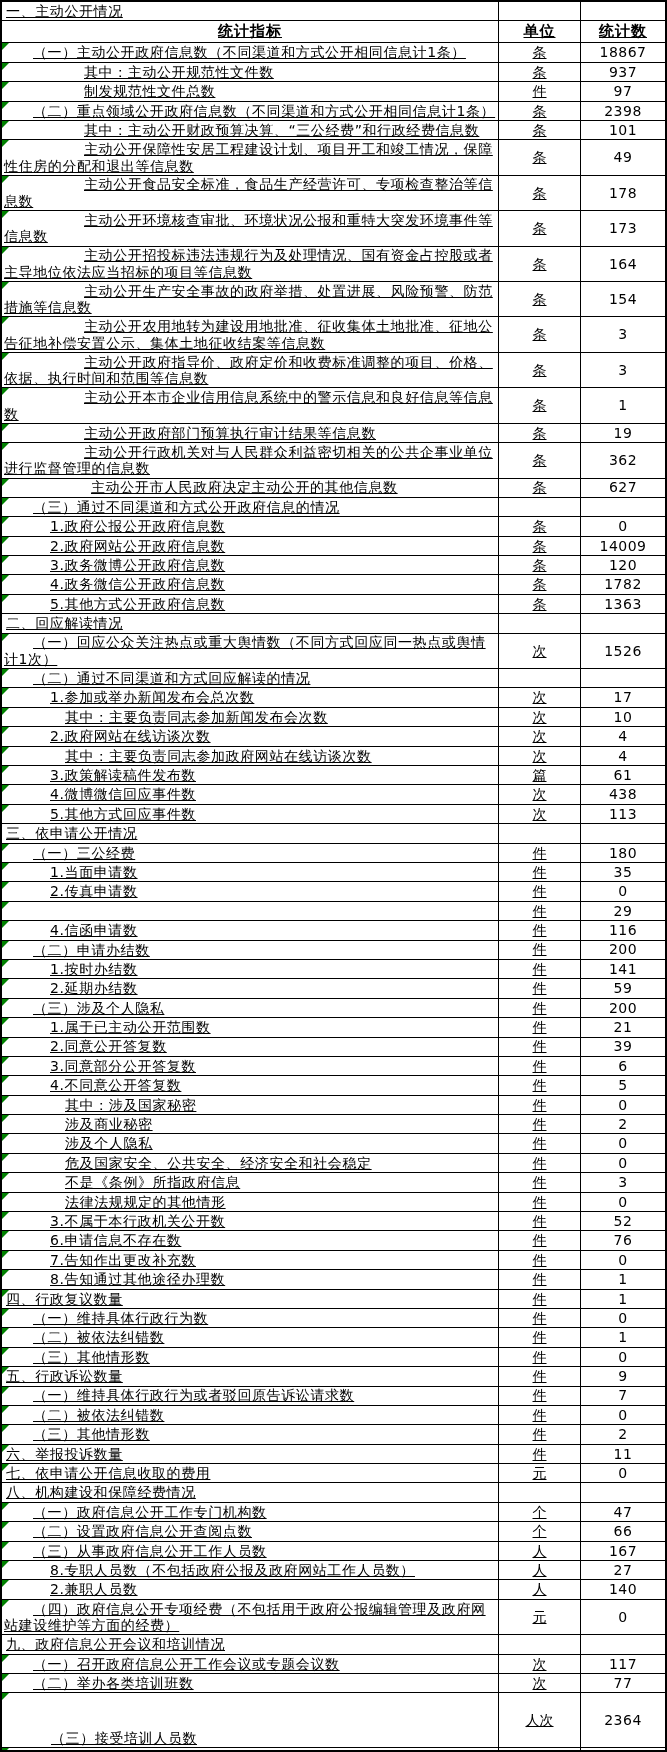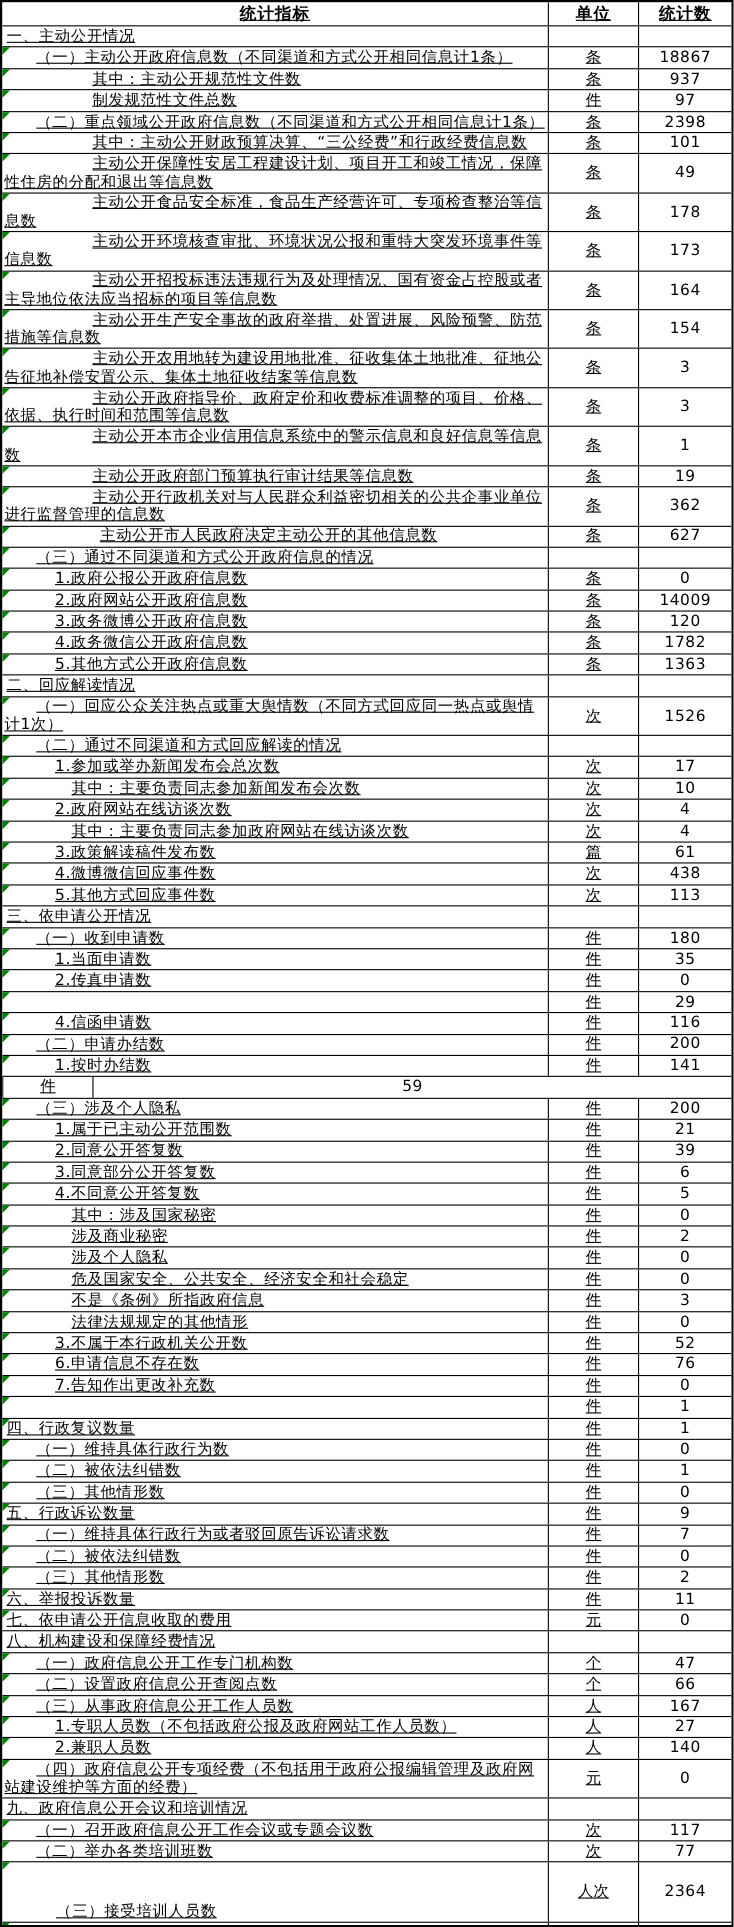--- a/index.html
+++ b/index.html
@@ -35,910 +35,915 @@
   .tri{
     position:absolute;top:0;left:0;width:0;height:0;
     border-top:7px solid #008000;border-right:7px solid transparent;
   }
   .filler{flex:1;}
 </style>
 </head>
 <body>
 
 <div class="table">
+  <div class="row data-row l0">
+    <div class="cell c1">
+
+      <span class="lbl">一、主动公开情况</span>
+    </div>
+    <div class="cell c2">
+      <span class="unit-txt"></span>
+    </div>
+    <div class="cell c3">
+      <span class="val-txt"></span>
+    </div>
+  </div>
+
   <div class="row header">
     <div class="cell c1">
       <span class="head-txt">统计指标</span>
     </div>
     <div class="cell c2">
       <span class="head-txt">单位</span>
     </div>
     <div class="cell c3">
       <span class="head-txt">统计数</span>
     </div>
   </div>
 
+  <div class="row data-row l1">
+    <div class="cell c1">
+      <span class="tri"></span>
+      <span class="lbl">（一）主动公开政府信息数（不同渠道和方式公开相同信息计1条）</span>
+    </div>
+    <div class="cell c2">
+      <span class="unit-txt">条</span>
+    </div>
+    <div class="cell c3">
+      <span class="val-txt">18867</span>
+    </div>
+  </div>
+
+  <div class="row data-row l4">
+    <div class="cell c1">
+      <span class="tri"></span>
+      <span class="lbl">其中：主动公开规范性文件数</span>
+    </div>
+    <div class="cell c2">
+      <span class="unit-txt">条</span>
+    </div>
+    <div class="cell c3">
+      <span class="val-txt">937</span>
+    </div>
+  </div>
+
+  <div class="row data-row l4">
+    <div class="cell c1">
+      <span class="tri"></span>
+      <span class="lbl">制发规范性文件总数</span>
+    </div>
+    <div class="cell c2">
+      <span class="unit-txt">件</span>
+    </div>
+    <div class="cell c3">
+      <span class="val-txt">97</span>
+    </div>
+  </div>
+
+  <div class="row data-row l1">
+    <div class="cell c1">
+      <span class="tri"></span>
+      <span class="lbl">（二）重点领域公开政府信息数（不同渠道和方式公开相同信息计1条）</span>
+    </div>
+    <div class="cell c2">
+      <span class="unit-txt">条</span>
+    </div>
+    <div class="cell c3">
+      <span class="val-txt">2398</span>
+    </div>
+  </div>
+
+  <div class="row data-row l4">
+    <div class="cell c1">
+      <span class="tri"></span>
+      <span class="lbl">其中：主动公开财政预算决算、“三公经费”和行政经费信息数</span>
+    </div>
+    <div class="cell c2">
+      <span class="unit-txt">条</span>
+    </div>
+    <div class="cell c3">
+      <span class="val-txt">101</span>
+    </div>
+  </div>
+
+  <div class="row data-row l4">
+    <div class="cell c1">
+      <span class="tri"></span>
+      <span class="lbl">主动公开保障性安居工程建设计划、项目开工和竣工情况，保障性住房的分配和退出等信息数</span>
+    </div>
+    <div class="cell c2">
+      <span class="unit-txt">条</span>
+    </div>
+    <div class="cell c3">
+      <span class="val-txt">49</span>
+    </div>
+  </div>
+
+  <div class="row data-row l4">
+    <div class="cell c1">
+      <span class="tri"></span>
+      <span class="lbl">主动公开食品安全标准，食品生产经营许可、专项检查整治等信息数</span>
+    </div>
+    <div class="cell c2">
+      <span class="unit-txt">条</span>
+    </div>
+    <div class="cell c3">
+      <span class="val-txt">178</span>
+    </div>
+  </div>
+
+  <div class="row data-row l4">
+    <div class="cell c1">
+      <span class="tri"></span>
+      <span class="lbl">主动公开环境核查审批、环境状况公报和重特大突发环境事件等信息数</span>
+    </div>
+    <div class="cell c2">
+      <span class="unit-txt">条</span>
+    </div>
+    <div class="cell c3">
+      <span class="val-txt">173</span>
+    </div>
+  </div>
+
+  <div class="row data-row l4">
+    <div class="cell c1">
+      <span class="tri"></span>
+      <span class="lbl">主动公开招投标违法违规行为及处理情况、国有资金占控股或者主导地位依法应当招标的项目等信息数</span>
+    </div>
+    <div class="cell c2">
+      <span class="unit-txt">条</span>
+    </div>
+    <div class="cell c3">
+      <span class="val-txt">164</span>
+    </div>
+  </div>
+
+  <div class="row data-row l4">
+    <div class="cell c1">
+      <span class="tri"></span>
+      <span class="lbl">主动公开生产安全事故的政府举措、处置进展、风险预警、防范措施等信息数</span>
+    </div>
+    <div class="cell c2">
+      <span class="unit-txt">条</span>
+    </div>
+    <div class="cell c3">
+      <span class="val-txt">154</span>
+    </div>
+  </div>
+
+  <div class="row data-row l4">
+    <div class="cell c1">
+      <span class="tri"></span>
+      <span class="lbl">主动公开农用地转为建设用地批准、征收集体土地批准、征地公告征地补偿安置公示、集体土地征收结案等信息数</span>
+    </div>
+    <div class="cell c2">
+      <span class="unit-txt">条</span>
+    </div>
+    <div class="cell c3">
+      <span class="val-txt">3</span>
+    </div>
+  </div>
+
+  <div class="row data-row l4">
+    <div class="cell c1">
+      <span class="tri"></span>
+      <span class="lbl">主动公开政府指导价、政府定价和收费标准调整的项目、价格、依据、执行时间和范围等信息数</span>
+    </div>
+    <div class="cell c2">
+      <span class="unit-txt">条</span>
+    </div>
+    <div class="cell c3">
+      <span class="val-txt">3</span>
+    </div>
+  </div>
+
+  <div class="row data-row l4">
+    <div class="cell c1">
+      <span class="tri"></span>
+      <span class="lbl">主动公开本市企业信用信息系统中的警示信息和良好信息等信息数</span>
+    </div>
+    <div class="cell c2">
+      <span class="unit-txt">条</span>
+    </div>
+    <div class="cell c3">
+      <span class="val-txt">1</span>
+    </div>
+  </div>
+
+  <div class="row data-row l4">
+    <div class="cell c1">
+      <span class="tri"></span>
+      <span class="lbl">主动公开政府部门预算执行审计结果等信息数</span>
+    </div>
+    <div class="cell c2">
+      <span class="unit-txt">条</span>
+    </div>
+    <div class="cell c3">
+      <span class="val-txt">19</span>
+    </div>
+  </div>
+
+  <div class="row data-row l4">
+    <div class="cell c1">
+      <span class="tri"></span>
+      <span class="lbl">主动公开行政机关对与人民群众利益密切相关的公共企事业单位进行监督管理的信息数</span>
+    </div>
+    <div class="cell c2">
+      <span class="unit-txt">条</span>
+    </div>
+    <div class="cell c3">
+      <span class="val-txt">362</span>
+    </div>
+  </div>
+
+  <div class="row data-row l4b">
+    <div class="cell c1">
+      <span class="tri"></span>
+      <span class="lbl">主动公开市人民政府决定主动公开的其他信息数</span>
+    </div>
+    <div class="cell c2">
+      <span class="unit-txt">条</span>
+    </div>
+    <div class="cell c3">
+      <span class="val-txt">627</span>
+    </div>
+  </div>
+
+  <div class="row data-row l1">
+    <div class="cell c1">
+      <span class="tri"></span>
+      <span class="lbl">（三）通过不同渠道和方式公开政府信息的情况</span>
+    </div>
+    <div class="cell c2">
+      <span class="unit-txt"></span>
+    </div>
+    <div class="cell c3">
+      <span class="val-txt"></span>
+    </div>
+  </div>
+
+  <div class="row data-row l2">
+    <div class="cell c1">
+      <span class="tri"></span>
+      <span class="lbl">1.政府公报公开政府信息数</span>
+    </div>
+    <div class="cell c2">
+      <span class="unit-txt">条</span>
+    </div>
+    <div class="cell c3">
+      <span class="val-txt">0</span>
+    </div>
+  </div>
+
+  <div class="row data-row l2">
+    <div class="cell c1">
+      <span class="tri"></span>
+      <span class="lbl">2.政府网站公开政府信息数</span>
+    </div>
+    <div class="cell c2">
+      <span class="unit-txt">条</span>
+    </div>
+    <div class="cell c3">
+      <span class="val-txt">14009</span>
+    </div>
+  </div>
+
+  <div class="row data-row l2">
+    <div class="cell c1">
+      <span class="tri"></span>
+      <span class="lbl">3.政务微博公开政府信息数</span>
+    </div>
+    <div class="cell c2">
+      <span class="unit-txt">条</span>
+    </div>
+    <div class="cell c3">
+      <span class="val-txt">120</span>
+    </div>
+  </div>
+
+  <div class="row data-row l2">
+    <div class="cell c1">
+      <span class="tri"></span>
+      <span class="lbl">4.政务微信公开政府信息数</span>
+    </div>
+    <div class="cell c2">
+      <span class="unit-txt">条</span>
+    </div>
+    <div class="cell c3">
+      <span class="val-txt">1782</span>
+    </div>
+  </div>
+
+  <div class="row data-row l2">
+    <div class="cell c1">
+      <span class="tri"></span>
+      <span class="lbl">5.其他方式公开政府信息数</span>
+    </div>
+    <div class="cell c2">
+      <span class="unit-txt">条</span>
+    </div>
+    <div class="cell c3">
+      <span class="val-txt">1363</span>
+    </div>
+  </div>
+
   <div class="row data-row l0">
     <div class="cell c1">
 
-      <span class="lbl">一、主动公开情况</span>
+      <span class="lbl">二、回应解读情况</span>
     </div>
     <div class="cell c2">
       <span class="unit-txt"></span>
     </div>
     <div class="cell c3">
       <span class="val-txt"></span>
     </div>
   </div>
 
   <div class="row data-row l1">
     <div class="cell c1">
       <span class="tri"></span>
-      <span class="lbl">（一）主动公开政府信息数（不同渠道和方式公开相同信息计1条）</span>
-    </div>
-    <div class="cell c2">
-      <span class="unit-txt">条</span>
-    </div>
-    <div class="cell c3">
-      <span class="val-txt">18867</span>
-    </div>
-  </div>
-
-  <div class="row data-row l4">
-    <div class="cell c1">
-      <span class="tri"></span>
-      <span class="lbl">其中：主动公开规范性文件数</span>
-    </div>
-    <div class="cell c2">
-      <span class="unit-txt">条</span>
-    </div>
-    <div class="cell c3">
-      <span class="val-txt">937</span>
-    </div>
-  </div>
-
-  <div class="row data-row l4">
-    <div class="cell c1">
-      <span class="tri"></span>
-      <span class="lbl">制发规范性文件总数</span>
-    </div>
-    <div class="cell c2">
-      <span class="unit-txt">件</span>
-    </div>
-    <div class="cell c3">
-      <span class="val-txt">97</span>
-    </div>
-  </div>
-
-  <div class="row data-row l1">
-    <div class="cell c1">
-      <span class="tri"></span>
-      <span class="lbl">（二）重点领域公开政府信息数（不同渠道和方式公开相同信息计1条）</span>
-    </div>
-    <div class="cell c2">
-      <span class="unit-txt">条</span>
-    </div>
-    <div class="cell c3">
-      <span class="val-txt">2398</span>
-    </div>
-  </div>
-
-  <div class="row data-row l4">
-    <div class="cell c1">
-      <span class="tri"></span>
-      <span class="lbl">其中：主动公开财政预算决算、“三公经费”和行政经费信息数</span>
-    </div>
-    <div class="cell c2">
-      <span class="unit-txt">条</span>
-    </div>
-    <div class="cell c3">
-      <span class="val-txt">101</span>
-    </div>
-  </div>
-
-  <div class="row data-row l4">
-    <div class="cell c1">
-      <span class="tri"></span>
-      <span class="lbl">主动公开保障性安居工程建设计划、项目开工和竣工情况，保障性住房的分配和退出等信息数</span>
-    </div>
-    <div class="cell c2">
-      <span class="unit-txt">条</span>
-    </div>
-    <div class="cell c3">
-      <span class="val-txt">49</span>
-    </div>
-  </div>
-
-  <div class="row data-row l4">
-    <div class="cell c1">
-      <span class="tri"></span>
-      <span class="lbl">主动公开食品安全标准，食品生产经营许可、专项检查整治等信息数</span>
-    </div>
-    <div class="cell c2">
-      <span class="unit-txt">条</span>
-    </div>
-    <div class="cell c3">
-      <span class="val-txt">178</span>
-    </div>
-  </div>
-
-  <div class="row data-row l4">
-    <div class="cell c1">
-      <span class="tri"></span>
-      <span class="lbl">主动公开环境核查审批、环境状况公报和重特大突发环境事件等信息数</span>
-    </div>
-    <div class="cell c2">
-      <span class="unit-txt">条</span>
-    </div>
-    <div class="cell c3">
-      <span class="val-txt">173</span>
-    </div>
-  </div>
-
-  <div class="row data-row l4">
-    <div class="cell c1">
-      <span class="tri"></span>
-      <span class="lbl">主动公开招投标违法违规行为及处理情况、国有资金占控股或者主导地位依法应当招标的项目等信息数</span>
-    </div>
-    <div class="cell c2">
-      <span class="unit-txt">条</span>
-    </div>
-    <div class="cell c3">
-      <span class="val-txt">164</span>
-    </div>
-  </div>
-
-  <div class="row data-row l4">
-    <div class="cell c1">
-      <span class="tri"></span>
-      <span class="lbl">主动公开生产安全事故的政府举措、处置进展、风险预警、防范措施等信息数</span>
-    </div>
-    <div class="cell c2">
-      <span class="unit-txt">条</span>
-    </div>
-    <div class="cell c3">
-      <span class="val-txt">154</span>
-    </div>
-  </div>
-
-  <div class="row data-row l4">
-    <div class="cell c1">
-      <span class="tri"></span>
-      <span class="lbl">主动公开农用地转为建设用地批准、征收集体土地批准、征地公告征地补偿安置公示、集体土地征收结案等信息数</span>
-    </div>
-    <div class="cell c2">
-      <span class="unit-txt">条</span>
+      <span class="lbl">（一）回应公众关注热点或重大舆情数（不同方式回应同一热点或舆情计1次）</span>
+    </div>
+    <div class="cell c2">
+      <span class="unit-txt">次</span>
+    </div>
+    <div class="cell c3">
+      <span class="val-txt">1526</span>
+    </div>
+  </div>
+
+  <div class="row data-row l1">
+    <div class="cell c1">
+      <span class="tri"></span>
+      <span class="lbl">（二）通过不同渠道和方式回应解读的情况</span>
+    </div>
+    <div class="cell c2">
+      <span class="unit-txt"></span>
+    </div>
+    <div class="cell c3">
+      <span class="val-txt"></span>
+    </div>
+  </div>
+
+  <div class="row data-row l2">
+    <div class="cell c1">
+      <span class="tri"></span>
+      <span class="lbl">1.参加或举办新闻发布会总次数</span>
+    </div>
+    <div class="cell c2">
+      <span class="unit-txt">次</span>
+    </div>
+    <div class="cell c3">
+      <span class="val-txt">17</span>
+    </div>
+  </div>
+
+  <div class="row data-row l3">
+    <div class="cell c1">
+      <span class="tri"></span>
+      <span class="lbl">其中：主要负责同志参加新闻发布会次数</span>
+    </div>
+    <div class="cell c2">
+      <span class="unit-txt">次</span>
+    </div>
+    <div class="cell c3">
+      <span class="val-txt">10</span>
+    </div>
+  </div>
+
+  <div class="row data-row l2">
+    <div class="cell c1">
+      <span class="tri"></span>
+      <span class="lbl">2.政府网站在线访谈次数</span>
+    </div>
+    <div class="cell c2">
+      <span class="unit-txt">次</span>
+    </div>
+    <div class="cell c3">
+      <span class="val-txt">4</span>
+    </div>
+  </div>
+
+  <div class="row data-row l3">
+    <div class="cell c1">
+      <span class="tri"></span>
+      <span class="lbl">其中：主要负责同志参加政府网站在线访谈次数</span>
+    </div>
+    <div class="cell c2">
+      <span class="unit-txt">次</span>
+    </div>
+    <div class="cell c3">
+      <span class="val-txt">4</span>
+    </div>
+  </div>
+
+  <div class="row data-row l2">
+    <div class="cell c1">
+      <span class="tri"></span>
+      <span class="lbl">3.政策解读稿件发布数</span>
+    </div>
+    <div class="cell c2">
+      <span class="unit-txt">篇</span>
+    </div>
+    <div class="cell c3">
+      <span class="val-txt">61</span>
+    </div>
+  </div>
+
+  <div class="row data-row l2">
+    <div class="cell c1">
+      <span class="tri"></span>
+      <span class="lbl">4.微博微信回应事件数</span>
+    </div>
+    <div class="cell c2">
+      <span class="unit-txt">次</span>
+    </div>
+    <div class="cell c3">
+      <span class="val-txt">438</span>
+    </div>
+  </div>
+
+  <div class="row data-row l2">
+    <div class="cell c1">
+      <span class="tri"></span>
+      <span class="lbl">5.其他方式回应事件数</span>
+    </div>
+    <div class="cell c2">
+      <span class="unit-txt">次</span>
+    </div>
+    <div class="cell c3">
+      <span class="val-txt">113</span>
+    </div>
+  </div>
+
+  <div class="row data-row l0">
+    <div class="cell c1">
+
+      <span class="lbl">三、依申请公开情况</span>
+    </div>
+    <div class="cell c2">
+      <span class="unit-txt"></span>
+    </div>
+    <div class="cell c3">
+      <span class="val-txt"></span>
+    </div>
+  </div>
+
+  <div class="row data-row l1">
+    <div class="cell c1">
+      <span class="tri"></span>
+      <span class="lbl">（一）三公经费</span>
+    </div>
+    <div class="cell c2">
+      <span class="unit-txt">件</span>
+    </div>
+    <div class="cell c3">
+      <span class="val-txt">180</span>
+    </div>
+  </div>
+
+  <div class="row data-row l2">
+    <div class="cell c1">
+      <span class="tri"></span>
+      <span class="lbl">1.当面申请数</span>
+    </div>
+    <div class="cell c2">
+      <span class="unit-txt">件</span>
+    </div>
+    <div class="cell c3">
+      <span class="val-txt">35</span>
+    </div>
+  </div>
+
+  <div class="row data-row l2">
+    <div class="cell c1">
+      <span class="tri"></span>
+      <span class="lbl">2.传真申请数</span>
+    </div>
+    <div class="cell c2">
+      <span class="unit-txt">件</span>
+    </div>
+    <div class="cell c3">
+      <span class="val-txt">0</span>
+    </div>
+  </div>
+
+  <div class="row data-row l2">
+    <div class="cell c1">
+      <span class="tri"></span>
+    </div>
+    <div class="cell c2">
+      <span class="unit-txt">件</span>
+    </div>
+    <div class="cell c3">
+      <span class="val-txt">29</span>
+    </div>
+  </div>
+
+  <div class="row data-row l2">
+    <div class="cell c1">
+      <span class="tri"></span>
+      <span class="lbl">4.信函申请数</span>
+    </div>
+    <div class="cell c2">
+      <span class="unit-txt">件</span>
+    </div>
+    <div class="cell c3">
+      <span class="val-txt">116</span>
+    </div>
+  </div>
+
+  <div class="row data-row l1">
+    <div class="cell c1">
+      <span class="tri"></span>
+      <span class="lbl">（二）申请办结数</span>
+    </div>
+    <div class="cell c2">
+      <span class="unit-txt">件</span>
+    </div>
+    <div class="cell c3">
+      <span class="val-txt">200</span>
+    </div>
+  </div>
+
+  <div class="row data-row l2">
+    <div class="cell c1">
+      <span class="tri"></span>
+      <span class="lbl">1.按时办结数</span>
+    </div>
+    <div class="cell c2">
+      <span class="unit-txt">件</span>
+    </div>
+    <div class="cell c3">
+      <span class="val-txt">141</span>
+    </div>
+  </div>
+
+  <div class="row data-row l2">
+    <div class="cell c1">
+      <span class="tri"></span>
+      <span class="lbl">2.延期办结数</span>
+    </div>
+    <div class="cell c2">
+      <span class="unit-txt">件</span>
+    </div>
+    <div class="cell c3">
+      <span class="val-txt">59</span>
+    </div>
+  </div>
+
+  <div class="row data-row l1">
+    <div class="cell c1">
+      <span class="tri"></span>
+      <span class="lbl">（三）涉及个人隐私</span>
+    </div>
+    <div class="cell c2">
+      <span class="unit-txt">件</span>
+    </div>
+    <div class="cell c3">
+      <span class="val-txt">200</span>
+    </div>
+  </div>
+
+  <div class="row data-row l2">
+    <div class="cell c1">
+      <span class="tri"></span>
+      <span class="lbl">1.属于已主动公开范围数</span>
+    </div>
+    <div class="cell c2">
+      <span class="unit-txt">件</span>
+    </div>
+    <div class="cell c3">
+      <span class="val-txt">21</span>
+    </div>
+  </div>
+
+  <div class="row data-row l2">
+    <div class="cell c1">
+      <span class="tri"></span>
+      <span class="lbl">2.同意公开答复数</span>
+    </div>
+    <div class="cell c2">
+      <span class="unit-txt">件</span>
+    </div>
+    <div class="cell c3">
+      <span class="val-txt">39</span>
+    </div>
+  </div>
+
+  <div class="row data-row l2">
+    <div class="cell c1">
+      <span class="tri"></span>
+      <span class="lbl">3.同意部分公开答复数</span>
+    </div>
+    <div class="cell c2">
+      <span class="unit-txt">件</span>
+    </div>
+    <div class="cell c3">
+      <span class="val-txt">6</span>
+    </div>
+  </div>
+
+  <div class="row data-row l2">
+    <div class="cell c1">
+      <span class="tri"></span>
+      <span class="lbl">4.不同意公开答复数</span>
+    </div>
+    <div class="cell c2">
+      <span class="unit-txt">件</span>
+    </div>
+    <div class="cell c3">
+      <span class="val-txt">5</span>
+    </div>
+  </div>
+
+  <div class="row data-row l3">
+    <div class="cell c1">
+      <span class="tri"></span>
+      <span class="lbl">其中：涉及国家秘密</span>
+    </div>
+    <div class="cell c2">
+      <span class="unit-txt">件</span>
+    </div>
+    <div class="cell c3">
+      <span class="val-txt">0</span>
+    </div>
+  </div>
+
+  <div class="row data-row l3">
+    <div class="cell c1">
+      <span class="tri"></span>
+      <span class="lbl">涉及商业秘密</span>
+    </div>
+    <div class="cell c2">
+      <span class="unit-txt">件</span>
+    </div>
+    <div class="cell c3">
+      <span class="val-txt">2</span>
+    </div>
+  </div>
+
+  <div class="row data-row l3">
+    <div class="cell c1">
+      <span class="tri"></span>
+      <span class="lbl">涉及个人隐私</span>
+    </div>
+    <div class="cell c2">
+      <span class="unit-txt">件</span>
+    </div>
+    <div class="cell c3">
+      <span class="val-txt">0</span>
+    </div>
+  </div>
+
+  <div class="row data-row l3">
+    <div class="cell c1">
+      <span class="tri"></span>
+      <span class="lbl">危及国家安全、公共安全、经济安全和社会稳定</span>
+    </div>
+    <div class="cell c2">
+      <span class="unit-txt">件</span>
+    </div>
+    <div class="cell c3">
+      <span class="val-txt">0</span>
+    </div>
+  </div>
+
+  <div class="row data-row l3">
+    <div class="cell c1">
+      <span class="tri"></span>
+      <span class="lbl">不是《条例》所指政府信息</span>
+    </div>
+    <div class="cell c2">
+      <span class="unit-txt">件</span>
     </div>
     <div class="cell c3">
       <span class="val-txt">3</span>
     </div>
   </div>
 
-  <div class="row data-row l4">
-    <div class="cell c1">
-      <span class="tri"></span>
-      <span class="lbl">主动公开政府指导价、政府定价和收费标准调整的项目、价格、依据、执行时间和范围等信息数</span>
-    </div>
-    <div class="cell c2">
-      <span class="unit-txt">条</span>
-    </div>
-    <div class="cell c3">
-      <span class="val-txt">3</span>
-    </div>
-  </div>
-
-  <div class="row data-row l4">
-    <div class="cell c1">
-      <span class="tri"></span>
-      <span class="lbl">主动公开本市企业信用信息系统中的警示信息和良好信息等信息数</span>
-    </div>
-    <div class="cell c2">
-      <span class="unit-txt">条</span>
+  <div class="row data-row l3">
+    <div class="cell c1">
+      <span class="tri"></span>
+      <span class="lbl">法律法规规定的其他情形</span>
+    </div>
+    <div class="cell c2">
+      <span class="unit-txt">件</span>
+    </div>
+    <div class="cell c3">
+      <span class="val-txt">0</span>
+    </div>
+  </div>
+
+  <div class="row data-row l2">
+    <div class="cell c1">
+      <span class="tri"></span>
+      <span class="lbl">3.不属于本行政机关公开数</span>
+    </div>
+    <div class="cell c2">
+      <span class="unit-txt">件</span>
+    </div>
+    <div class="cell c3">
+      <span class="val-txt">52</span>
+    </div>
+  </div>
+
+  <div class="row data-row l2">
+    <div class="cell c1">
+      <span class="tri"></span>
+      <span class="lbl">6.申请信息不存在数</span>
+    </div>
+    <div class="cell c2">
+      <span class="unit-txt">件</span>
+    </div>
+    <div class="cell c3">
+      <span class="val-txt">76</span>
+    </div>
+  </div>
+
+  <div class="row data-row l2">
+    <div class="cell c1">
+      <span class="tri"></span>
+      <span class="lbl">7.告知作出更改补充数</span>
+    </div>
+    <div class="cell c2">
+      <span class="unit-txt">件</span>
+    </div>
+    <div class="cell c3">
+      <span class="val-txt">0</span>
+    </div>
+  </div>
+
+  <div class="row data-row l2">
+    <div class="cell c1">
+      <span class="tri"></span>
+      <span class="lbl">8.告知通过其他途径办理数</span>
+    </div>
+    <div class="cell c2">
+      <span class="unit-txt">件</span>
     </div>
     <div class="cell c3">
       <span class="val-txt">1</span>
     </div>
   </div>
 
-  <div class="row data-row l4">
-    <div class="cell c1">
-      <span class="tri"></span>
-      <span class="lbl">主动公开政府部门预算执行审计结果等信息数</span>
-    </div>
-    <div class="cell c2">
-      <span class="unit-txt">条</span>
-    </div>
-    <div class="cell c3">
-      <span class="val-txt">19</span>
-    </div>
-  </div>
-
-  <div class="row data-row l4">
-    <div class="cell c1">
-      <span class="tri"></span>
-      <span class="lbl">主动公开行政机关对与人民群众利益密切相关的公共企事业单位进行监督管理的信息数</span>
-    </div>
-    <div class="cell c2">
-      <span class="unit-txt">条</span>
-    </div>
-    <div class="cell c3">
-      <span class="val-txt">362</span>
-    </div>
-  </div>
-
-  <div class="row data-row l4b">
-    <div class="cell c1">
-      <span class="tri"></span>
-      <span class="lbl">主动公开市人民政府决定主动公开的其他信息数</span>
-    </div>
-    <div class="cell c2">
-      <span class="unit-txt">条</span>
-    </div>
-    <div class="cell c3">
-      <span class="val-txt">627</span>
-    </div>
-  </div>
-
-  <div class="row data-row l1">
-    <div class="cell c1">
-      <span class="tri"></span>
-      <span class="lbl">（三）通过不同渠道和方式公开政府信息的情况</span>
+  <div class="row data-row l0">
+    <div class="cell c1">
+      <span class="tri"></span>
+      <span class="lbl">四、行政复议数量</span>
+    </div>
+    <div class="cell c2">
+      <span class="unit-txt">件</span>
+    </div>
+    <div class="cell c3">
+      <span class="val-txt">1</span>
+    </div>
+  </div>
+
+  <div class="row data-row l1">
+    <div class="cell c1">
+      <span class="tri"></span>
+      <span class="lbl">（一）维持具体行政行为数</span>
+    </div>
+    <div class="cell c2">
+      <span class="unit-txt">件</span>
+    </div>
+    <div class="cell c3">
+      <span class="val-txt">0</span>
+    </div>
+  </div>
+
+  <div class="row data-row l1">
+    <div class="cell c1">
+      <span class="tri"></span>
+      <span class="lbl">（二）被依法纠错数</span>
+    </div>
+    <div class="cell c2">
+      <span class="unit-txt">件</span>
+    </div>
+    <div class="cell c3">
+      <span class="val-txt">1</span>
+    </div>
+  </div>
+
+  <div class="row data-row l1">
+    <div class="cell c1">
+      <span class="tri"></span>
+      <span class="lbl">（三）其他情形数</span>
+    </div>
+    <div class="cell c2">
+      <span class="unit-txt">件</span>
+    </div>
+    <div class="cell c3">
+      <span class="val-txt">0</span>
+    </div>
+  </div>
+
+  <div class="row data-row l0">
+    <div class="cell c1">
+      <span class="tri"></span>
+      <span class="lbl">五、行政诉讼数量</span>
+    </div>
+    <div class="cell c2">
+      <span class="unit-txt">件</span>
+    </div>
+    <div class="cell c3">
+      <span class="val-txt">9</span>
+    </div>
+  </div>
+
+  <div class="row data-row l1">
+    <div class="cell c1">
+      <span class="tri"></span>
+      <span class="lbl">（一）维持具体行政行为或者驳回原告诉讼请求数</span>
+    </div>
+    <div class="cell c2">
+      <span class="unit-txt">件</span>
+    </div>
+    <div class="cell c3">
+      <span class="val-txt">7</span>
+    </div>
+  </div>
+
+  <div class="row data-row l1">
+    <div class="cell c1">
+      <span class="tri"></span>
+      <span class="lbl">（二）被依法纠错数</span>
+    </div>
+    <div class="cell c2">
+      <span class="unit-txt">件</span>
+    </div>
+    <div class="cell c3">
+      <span class="val-txt">0</span>
+    </div>
+  </div>
+
+  <div class="row data-row l1">
+    <div class="cell c1">
+      <span class="tri"></span>
+      <span class="lbl">（三）其他情形数</span>
+    </div>
+    <div class="cell c2">
+      <span class="unit-txt">件</span>
+    </div>
+    <div class="cell c3">
+      <span class="val-txt">2</span>
+    </div>
+  </div>
+
+  <div class="row data-row l0">
+    <div class="cell c1">
+      <span class="tri"></span>
+      <span class="lbl">六、举报投诉数量</span>
+    </div>
+    <div class="cell c2">
+      <span class="unit-txt">件</span>
+    </div>
+    <div class="cell c3">
+      <span class="val-txt">11</span>
+    </div>
+  </div>
+
+  <div class="row data-row l0">
+    <div class="cell c1">
+      <span class="tri"></span>
+      <span class="lbl">七、依申请公开信息收取的费用</span>
+    </div>
+    <div class="cell c2">
+      <span class="unit-txt">元</span>
+    </div>
+    <div class="cell c3">
+      <span class="val-txt">0</span>
+    </div>
+  </div>
+
+  <div class="row data-row l0">
+    <div class="cell c1">
+
+      <span class="lbl">八、机构建设和保障经费情况</span>
     </div>
     <div class="cell c2">
       <span class="unit-txt"></span>
     </div>
     <div class="cell c3">
       <span class="val-txt"></span>
     </div>
   </div>
 
-  <div class="row data-row l2">
-    <div class="cell c1">
-      <span class="tri"></span>
-      <span class="lbl">1.政府公报公开政府信息数</span>
-    </div>
-    <div class="cell c2">
-      <span class="unit-txt">条</span>
-    </div>
-    <div class="cell c3">
-      <span class="val-txt">0</span>
-    </div>
-  </div>
-
-  <div class="row data-row l2">
-    <div class="cell c1">
-      <span class="tri"></span>
-      <span class="lbl">2.政府网站公开政府信息数</span>
-    </div>
-    <div class="cell c2">
-      <span class="unit-txt">条</span>
-    </div>
-    <div class="cell c3">
-      <span class="val-txt">14009</span>
-    </div>
-  </div>
-
-  <div class="row data-row l2">
-    <div class="cell c1">
-      <span class="tri"></span>
-      <span class="lbl">3.政务微博公开政府信息数</span>
-    </div>
-    <div class="cell c2">
-      <span class="unit-txt">条</span>
-    </div>
-    <div class="cell c3">
-      <span class="val-txt">120</span>
-    </div>
-  </div>
-
-  <div class="row data-row l2">
-    <div class="cell c1">
-      <span class="tri"></span>
-      <span class="lbl">4.政务微信公开政府信息数</span>
-    </div>
-    <div class="cell c2">
-      <span class="unit-txt">条</span>
-    </div>
-    <div class="cell c3">
-      <span class="val-txt">1782</span>
-    </div>
-  </div>
-
-  <div class="row data-row l2">
-    <div class="cell c1">
-      <span class="tri"></span>
-      <span class="lbl">5.其他方式公开政府信息数</span>
-    </div>
-    <div class="cell c2">
-      <span class="unit-txt">条</span>
-    </div>
-    <div class="cell c3">
-      <span class="val-txt">1363</span>
-    </div>
-  </div>
-
-  <div class="row data-row l0">
-    <div class="cell c1">
-
-      <span class="lbl">二、回应解读情况</span>
-    </div>
-    <div class="cell c2">
-      <span class="unit-txt"></span>
-    </div>
-    <div class="cell c3">
-      <span class="val-txt"></span>
-    </div>
-  </div>
-
-  <div class="row data-row l1">
-    <div class="cell c1">
-      <span class="tri"></span>
-      <span class="lbl">（一）回应公众关注热点或重大舆情数（不同方式回应同一热点或舆情计1次）</span>
-    </div>
-    <div class="cell c2">
-      <span class="unit-txt">次</span>
-    </div>
-    <div class="cell c3">
-      <span class="val-txt">1526</span>
-    </div>
-  </div>
-
-  <div class="row data-row l1">
-    <div class="cell c1">
-      <span class="tri"></span>
-      <span class="lbl">（二）通过不同渠道和方式回应解读的情况</span>
-    </div>
-    <div class="cell c2">
-      <span class="unit-txt"></span>
-    </div>
-    <div class="cell c3">
-      <span class="val-txt"></span>
-    </div>
-  </div>
-
-  <div class="row data-row l2">
-    <div class="cell c1">
-      <span class="tri"></span>
-      <span class="lbl">1.参加或举办新闻发布会总次数</span>
-    </div>
-    <div class="cell c2">
-      <span class="unit-txt">次</span>
-    </div>
-    <div class="cell c3">
-      <span class="val-txt">17</span>
-    </div>
-  </div>
-
-  <div class="row data-row l3">
-    <div class="cell c1">
-      <span class="tri"></span>
-      <span class="lbl">其中：主要负责同志参加新闻发布会次数</span>
-    </div>
-    <div class="cell c2">
-      <span class="unit-txt">次</span>
-    </div>
-    <div class="cell c3">
-      <span class="val-txt">10</span>
-    </div>
-  </div>
-
-  <div class="row data-row l2">
-    <div class="cell c1">
-      <span class="tri"></span>
-      <span class="lbl">2.政府网站在线访谈次数</span>
-    </div>
-    <div class="cell c2">
-      <span class="unit-txt">次</span>
-    </div>
-    <div class="cell c3">
-      <span class="val-txt">4</span>
-    </div>
-  </div>
-
-  <div class="row data-row l3">
-    <div class="cell c1">
-      <span class="tri"></span>
-      <span class="lbl">其中：主要负责同志参加政府网站在线访谈次数</span>
-    </div>
-    <div class="cell c2">
-      <span class="unit-txt">次</span>
-    </div>
-    <div class="cell c3">
-      <span class="val-txt">4</span>
-    </div>
-  </div>
-
-  <div class="row data-row l2">
-    <div class="cell c1">
-      <span class="tri"></span>
-      <span class="lbl">3.政策解读稿件发布数</span>
-    </div>
-    <div class="cell c2">
-      <span class="unit-txt">篇</span>
-    </div>
-    <div class="cell c3">
-      <span class="val-txt">61</span>
-    </div>
-  </div>
-
-  <div class="row data-row l2">
-    <div class="cell c1">
-      <span class="tri"></span>
-      <span class="lbl">4.微博微信回应事件数</span>
-    </div>
-    <div class="cell c2">
-      <span class="unit-txt">次</span>
-    </div>
-    <div class="cell c3">
-      <span class="val-txt">438</span>
-    </div>
-  </div>
-
-  <div class="row data-row l2">
-    <div class="cell c1">
-      <span class="tri"></span>
-      <span class="lbl">5.其他方式回应事件数</span>
-    </div>
-    <div class="cell c2">
-      <span class="unit-txt">次</span>
-    </div>
-    <div class="cell c3">
-      <span class="val-txt">113</span>
-    </div>
-  </div>
-
-  <div class="row data-row l0">
-    <div class="cell c1">
-
-      <span class="lbl">三、依申请公开情况</span>
-    </div>
-    <div class="cell c2">
-      <span class="unit-txt"></span>
-    </div>
-    <div class="cell c3">
-      <span class="val-txt"></span>
-    </div>
-  </div>
-
-  <div class="row data-row l1">
-    <div class="cell c1">
-      <span class="tri"></span>
-      <span class="lbl">（一）收到申请数</span>
-    </div>
-    <div class="cell c2">
-      <span class="unit-txt">件</span>
-    </div>
-    <div class="cell c3">
-      <span class="val-txt">180</span>
-    </div>
-  </div>
-
-  <div class="row data-row l2">
-    <div class="cell c1">
-      <span class="tri"></span>
-      <span class="lbl">1.当面申请数</span>
-    </div>
-    <div class="cell c2">
-      <span class="unit-txt">件</span>
-    </div>
-    <div class="cell c3">
-      <span class="val-txt">35</span>
-    </div>
-  </div>
-
-  <div class="row data-row l2">
-    <div class="cell c1">
-      <span class="tri"></span>
-      <span class="lbl">2.传真申请数</span>
-    </div>
-    <div class="cell c2">
-      <span class="unit-txt">件</span>
-    </div>
-    <div class="cell c3">
-      <span class="val-txt">0</span>
-    </div>
-  </div>
-
-  <div class="row data-row l2">
-    <div class="cell c1">
-      <span class="tri"></span>
-    </div>
-    <div class="cell c2">
-      <span class="unit-txt">件</span>
-    </div>
-    <div class="cell c3">
-      <span class="val-txt">29</span>
-    </div>
-  </div>
-
-  <div class="row data-row l2">
-    <div class="cell c1">
-      <span class="tri"></span>
-      <span class="lbl">4.信函申请数</span>
-    </div>
-    <div class="cell c2">
-      <span class="unit-txt">件</span>
-    </div>
-    <div class="cell c3">
-      <span class="val-txt">116</span>
-    </div>
-  </div>
-
-  <div class="row data-row l1">
-    <div class="cell c1">
-      <span class="tri"></span>
-      <span class="lbl">（二）申请办结数</span>
-    </div>
-    <div class="cell c2">
-      <span class="unit-txt">件</span>
-    </div>
-    <div class="cell c3">
-      <span class="val-txt">200</span>
-    </div>
-  </div>
-
-  <div class="row data-row l2">
-    <div class="cell c1">
-      <span class="tri"></span>
-      <span class="lbl">1.按时办结数</span>
-    </div>
-    <div class="cell c2">
-      <span class="unit-txt">件</span>
-    </div>
-    <div class="cell c3">
-      <span class="val-txt">141</span>
-    </div>
-  </div>
-
-  <div class="row data-row l2">
-    <div class="cell c2">
-      <span class="unit-txt">件</span>
-    </div>
-    <div class="cell c3">
-      <span class="val-txt">59</span>
-    </div>
-  </div>
-
-  <div class="row data-row l1">
-    <div class="cell c1">
-      <span class="tri"></span>
-      <span class="lbl">（三）涉及个人隐私</span>
-    </div>
-    <div class="cell c2">
-      <span class="unit-txt">件</span>
-    </div>
-    <div class="cell c3">
-      <span class="val-txt">200</span>
-    </div>
-  </div>
-
-  <div class="row data-row l2">
-    <div class="cell c1">
-      <span class="tri"></span>
-      <span class="lbl">1.属于已主动公开范围数</span>
-    </div>
-    <div class="cell c2">
-      <span class="unit-txt">件</span>
-    </div>
-    <div class="cell c3">
-      <span class="val-txt">21</span>
-    </div>
-  </div>
-
-  <div class="row data-row l2">
-    <div class="cell c1">
-      <span class="tri"></span>
-      <span class="lbl">2.同意公开答复数</span>
-    </div>
-    <div class="cell c2">
-      <span class="unit-txt">件</span>
-    </div>
-    <div class="cell c3">
-      <span class="val-txt">39</span>
-    </div>
-  </div>
-
-  <div class="row data-row l2">
-    <div class="cell c1">
-      <span class="tri"></span>
-      <span class="lbl">3.同意部分公开答复数</span>
-    </div>
-    <div class="cell c2">
-      <span class="unit-txt">件</span>
-    </div>
-    <div class="cell c3">
-      <span class="val-txt">6</span>
-    </div>
-  </div>
-
-  <div class="row data-row l2">
-    <div class="cell c1">
-      <span class="tri"></span>
-      <span class="lbl">4.不同意公开答复数</span>
-    </div>
-    <div class="cell c2">
-      <span class="unit-txt">件</span>
-    </div>
-    <div class="cell c3">
-      <span class="val-txt">5</span>
-    </div>
-  </div>
-
-  <div class="row data-row l3">
-    <div class="cell c1">
-      <span class="tri"></span>
-      <span class="lbl">其中：涉及国家秘密</span>
-    </div>
-    <div class="cell c2">
-      <span class="unit-txt">件</span>
-    </div>
-    <div class="cell c3">
-      <span class="val-txt">0</span>
-    </div>
-  </div>
-
-  <div class="row data-row l3">
-    <div class="cell c1">
-      <span class="tri"></span>
-      <span class="lbl">涉及商业秘密</span>
-    </div>
-    <div class="cell c2">
-      <span class="unit-txt">件</span>
-    </div>
-    <div class="cell c3">
-      <span class="val-txt">2</span>
-    </div>
-  </div>
-
-  <div class="row data-row l3">
-    <div class="cell c1">
-      <span class="tri"></span>
-      <span class="lbl">涉及个人隐私</span>
-    </div>
-    <div class="cell c2">
-      <span class="unit-txt">件</span>
-    </div>
-    <div class="cell c3">
-      <span class="val-txt">0</span>
-    </div>
-  </div>
-
-  <div class="row data-row l3">
-    <div class="cell c1">
-      <span class="tri"></span>
-      <span class="lbl">危及国家安全、公共安全、经济安全和社会稳定</span>
-    </div>
-    <div class="cell c2">
-      <span class="unit-txt">件</span>
-    </div>
-    <div class="cell c3">
-      <span class="val-txt">0</span>
-    </div>
-  </div>
-
-  <div class="row data-row l3">
-    <div class="cell c1">
-      <span class="tri"></span>
-      <span class="lbl">不是《条例》所指政府信息</span>
-    </div>
-    <div class="cell c2">
-      <span class="unit-txt">件</span>
-    </div>
-    <div class="cell c3">
-      <span class="val-txt">3</span>
-    </div>
-  </div>
-
-  <div class="row data-row l3">
-    <div class="cell c1">
-      <span class="tri"></span>
-      <span class="lbl">法律法规规定的其他情形</span>
-    </div>
-    <div class="cell c2">
-      <span class="unit-txt">件</span>
-    </div>
-    <div class="cell c3">
-      <span class="val-txt">0</span>
-    </div>
-  </div>
-
-  <div class="row data-row l2">
-    <div class="cell c1">
-      <span class="tri"></span>
-      <span class="lbl">3.不属于本行政机关公开数</span>
-    </div>
-    <div class="cell c2">
-      <span class="unit-txt">件</span>
-    </div>
-    <div class="cell c3">
-      <span class="val-txt">52</span>
-    </div>
-  </div>
-
-  <div class="row data-row l2">
-    <div class="cell c1">
-      <span class="tri"></span>
-      <span class="lbl">6.申请信息不存在数</span>
-    </div>
-    <div class="cell c2">
-      <span class="unit-txt">件</span>
-    </div>
-    <div class="cell c3">
-      <span class="val-txt">76</span>
-    </div>
-  </div>
-
-  <div class="row data-row l2">
-    <div class="cell c1">
-      <span class="tri"></span>
-      <span class="lbl">7.告知作出更改补充数</span>
-    </div>
-    <div class="cell c2">
-      <span class="unit-txt">件</span>
-    </div>
-    <div class="cell c3">
-      <span class="val-txt">0</span>
-    </div>
-  </div>
-
-  <div class="row data-row l2">
-    <div class="cell c1">
-      <span class="tri"></span>
-    </div>
-    <div class="cell c2">
-      <span class="unit-txt">件</span>
-    </div>
-    <div class="cell c3">
-      <span class="val-txt">1</span>
-    </div>
-  </div>
-
-  <div class="row data-row l0">
-    <div class="cell c1">
-      <span class="tri"></span>
-      <span class="lbl">四、行政复议数量</span>
-    </div>
-    <div class="cell c2">
-      <span class="unit-txt">件</span>
-    </div>
-    <div class="cell c3">
-      <span class="val-txt">1</span>
-    </div>
-  </div>
-
-  <div class="row data-row l1">
-    <div class="cell c1">
-      <span class="tri"></span>
-      <span class="lbl">（一）维持具体行政行为数</span>
-    </div>
-    <div class="cell c2">
-      <span class="unit-txt">件</span>
-    </div>
-    <div class="cell c3">
-      <span class="val-txt">0</span>
-    </div>
-  </div>
-
-  <div class="row data-row l1">
-    <div class="cell c1">
-      <span class="tri"></span>
-      <span class="lbl">（二）被依法纠错数</span>
-    </div>
-    <div class="cell c2">
-      <span class="unit-txt">件</span>
-    </div>
-    <div class="cell c3">
-      <span class="val-txt">1</span>
-    </div>
-  </div>
-
-  <div class="row data-row l1">
-    <div class="cell c1">
-      <span class="tri"></span>
-      <span class="lbl">（三）其他情形数</span>
-    </div>
-    <div class="cell c2">
-      <span class="unit-txt">件</span>
-    </div>
-    <div class="cell c3">
-      <span class="val-txt">0</span>
-    </div>
-  </div>
-
-  <div class="row data-row l0">
-    <div class="cell c1">
-      <span class="tri"></span>
-      <span class="lbl">五、行政诉讼数量</span>
-    </div>
-    <div class="cell c2">
-      <span class="unit-txt">件</span>
-    </div>
-    <div class="cell c3">
-      <span class="val-txt">9</span>
-    </div>
-  </div>
-
-  <div class="row data-row l1">
-    <div class="cell c1">
-      <span class="tri"></span>
-      <span class="lbl">（一）维持具体行政行为或者驳回原告诉讼请求数</span>
-    </div>
-    <div class="cell c2">
-      <span class="unit-txt">件</span>
-    </div>
-    <div class="cell c3">
-      <span class="val-txt">7</span>
-    </div>
-  </div>
-
-  <div class="row data-row l1">
-    <div class="cell c1">
-      <span class="tri"></span>
-      <span class="lbl">（二）被依法纠错数</span>
-    </div>
-    <div class="cell c2">
-      <span class="unit-txt">件</span>
-    </div>
-    <div class="cell c3">
-      <span class="val-txt">0</span>
-    </div>
-  </div>
-
-  <div class="row data-row l1">
-    <div class="cell c1">
-      <span class="tri"></span>
-      <span class="lbl">（三）其他情形数</span>
-    </div>
-    <div class="cell c2">
-      <span class="unit-txt">件</span>
-    </div>
-    <div class="cell c3">
-      <span class="val-txt">2</span>
-    </div>
-  </div>
-
-  <div class="row data-row l0">
-    <div class="cell c1">
-      <span class="tri"></span>
-      <span class="lbl">六、举报投诉数量</span>
-    </div>
-    <div class="cell c2">
-      <span class="unit-txt">件</span>
-    </div>
-    <div class="cell c3">
-      <span class="val-txt">11</span>
-    </div>
-  </div>
-
-  <div class="row data-row l0">
-    <div class="cell c1">
-      <span class="tri"></span>
-      <span class="lbl">七、依申请公开信息收取的费用</span>
-    </div>
-    <div class="cell c2">
-      <span class="unit-txt">元</span>
-    </div>
-    <div class="cell c3">
-      <span class="val-txt">0</span>
-    </div>
-  </div>
-
-  <div class="row data-row l0">
-    <div class="cell c1">
-
-      <span class="lbl">八、机构建设和保障经费情况</span>
-    </div>
-    <div class="cell c2">
-      <span class="unit-txt"></span>
-    </div>
-    <div class="cell c3">
-      <span class="val-txt"></span>
-    </div>
-  </div>
-
   <div class="row data-row l1">
     <div class="cell c1">
       <span class="tri"></span>
       <span class="lbl">（一）政府信息公开工作专门机构数</span>
     </div>
     <div class="cell c2">
       <span class="unit-txt">个</span>
     </div>
     <div class="cell c3">
       <span class="val-txt">47</span>
@@ -967,21 +972,21 @@
       <span class="unit-txt">人</span>
     </div>
     <div class="cell c3">
       <span class="val-txt">167</span>
     </div>
   </div>
 
   <div class="row data-row l2">
     <div class="cell c1">
       <span class="tri"></span>
-      <span class="lbl">1.专职人员数（不包括政府公报及政府网站工作人员数）</span>
+      <span class="lbl">8.专职人员数（不包括政府公报及政府网站工作人员数）</span>
     </div>
     <div class="cell c2">
       <span class="unit-txt">人</span>
     </div>
     <div class="cell c3">
       <span class="val-txt">27</span>
     </div>
   </div>
 
   <div class="row data-row l2">

